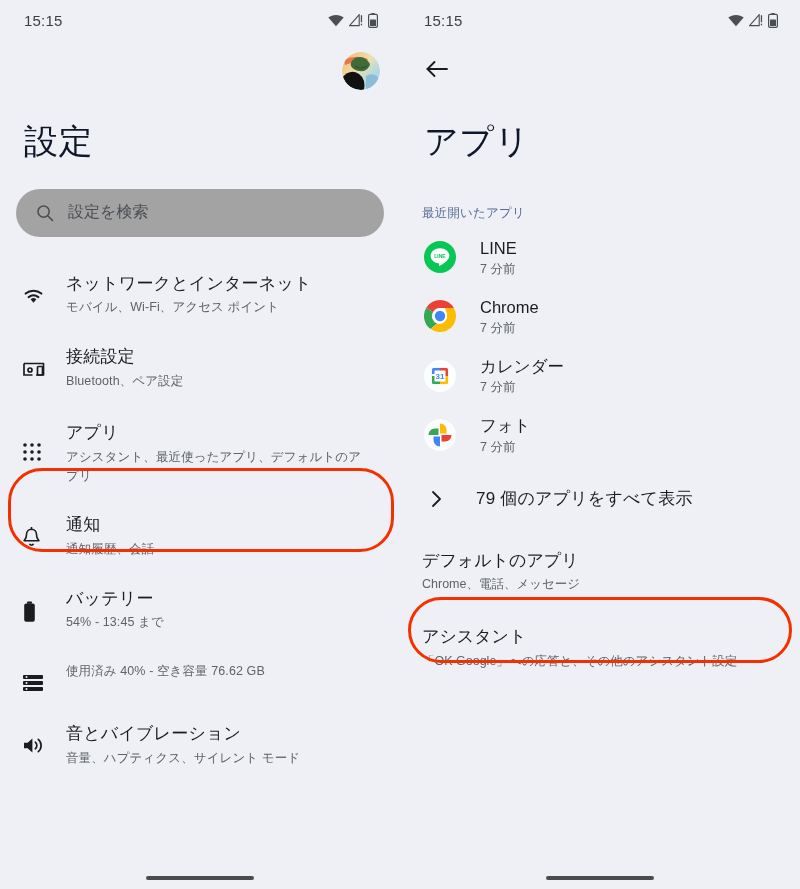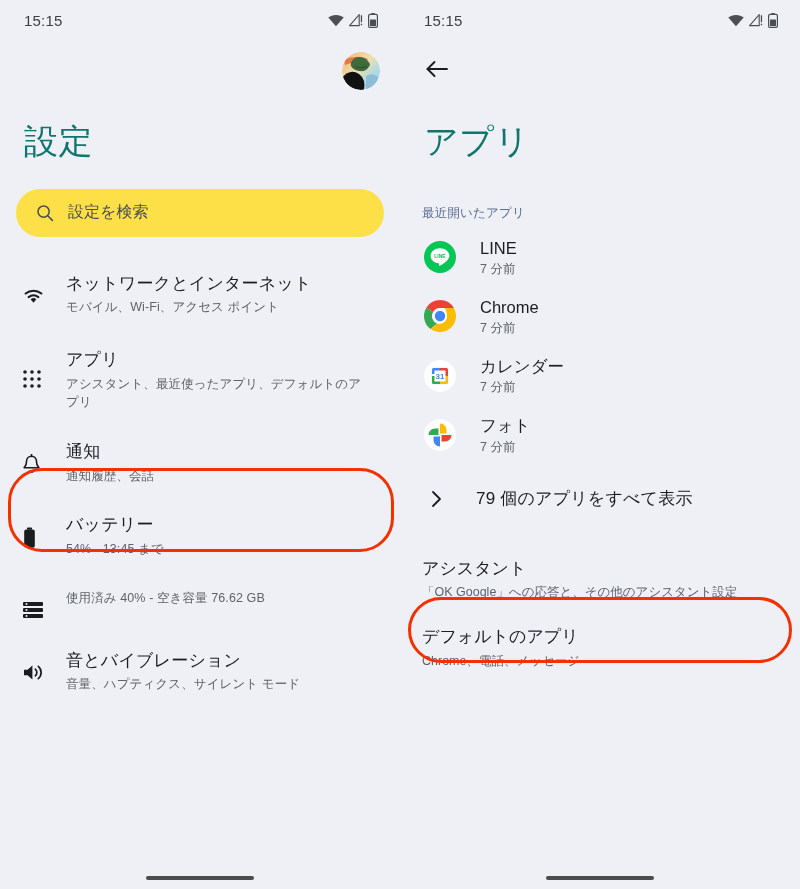--- a/index.html
+++ b/index.html
@@ -22,27 +22,27 @@
   .status-icons svg { display: block; }
 
   
   .avatar-row { height: 62px; display: flex; align-items: center; justify-content: flex-end; padding-right: 20px; }
   .avatar {
     width: 38px; height: 38px; border-radius: 50%;
     overflow: hidden; position: relative; flex: none;
   }
 
   .page-title {
-    font-size: 34px; color: #0f766e; font-weight: 400;
+    font-size: 34px; color: #0f172a; font-weight: 400;
     padding: 18px 0 0 24px; line-height: 1.25; letter-spacing: .5px;
   }
 
   .searchbar {
     margin: 26px 16px 0 16px; height: 48px; border-radius: 26px;
-    background: #fde047; display: flex; align-items: center; padding: 0 20px; gap: 14px;
+    background: #a3a3a3; display: flex; align-items: center; padding: 0 20px; gap: 14px;
   }
   .searchbar .ph { font-size: 16px; color: #4a4d52; }
 
   .list { margin-top: 20px; }
   .row {
     display: flex; align-items: flex-start; padding: 13px 18px 13px 22px;
     position: relative; min-height: 62px;
   }
   .row-ic { width: 44px; flex: none; display: flex; align-items: center; justify-content: flex-start; padding-top: 16px; }
   .row-ic.mid { align-self: center; padding-top: 0; }
@@ -153,20 +153,34 @@
             <path d="M3.6 7.6a12.3 12.3 0 0 1 15.8 0" fill="none" stroke="#1b1c1e" stroke-width="2" stroke-linecap="round"></path>
             <path d="M6.6 11.1a8 8 0 0 1 9.8 0" fill="none" stroke="#1b1c1e" stroke-width="2" stroke-linecap="round"></path>
           </svg>
         </div>
         <div class="row-txt">
           <div class="row-title">ネットワークとインターネット</div>
           <div class="row-sub">モバイル、Wi-Fi、アクセス ポイント</div>
         </div>
       </div>
 
+      <div class="row">
+        <div class="row-ic">
+          <svg width="24" height="20" viewBox="0 0 24 20">
+            <path d="M2 4.5h19.5v11.5H14" fill="none" stroke="#1b1c1e" stroke-width="1.7" stroke-linejoin="round"></path>
+            <path d="M2 4.5v11.5h8.5" fill="none" stroke="#1b1c1e" stroke-width="1.7"></path>
+            <rect x="15.5" y="7.5" width="5" height="8.5" rx="1" fill="none" stroke="#1b1c1e" stroke-width="1.7"></rect>
+            <circle cx="8" cy="11" r="2" fill="none" stroke="#1b1c1e" stroke-width="1.7"></circle>
+          </svg>
+        </div>
+        <div class="row-txt">
+          <div class="row-title">接続設定</div>
+          <div class="row-sub">Bluetooth、ペア設定</div>
+        </div>
+      </div>
 
       <div class="row" style="min-height:82px;padding-top:16px;">
         <div class="row-ic mid">
           <svg width="20" height="20" viewBox="0 0 20 20">
             <g fill="#1b1c1e">
               <circle cx="3" cy="3" r="1.8"></circle>
                 <circle cx="10" cy="3" r="1.8"></circle>
                 <circle cx="17" cy="3" r="1.8"></circle>
               <circle cx="3" cy="10" r="1.8"></circle>
                 <circle cx="10" cy="10" r="1.8"></circle>
@@ -358,28 +372,28 @@
 
     <div class="seeall" style="margin-top:6px;">
       <svg width="14" height="20" viewBox="0 0 14 20">
         <polyline points="3,3 10,10 3,17" fill="none" stroke="#1b1c1e" stroke-width="1.8" stroke-linecap="round" stroke-linejoin="round"></polyline>
       </svg>
       <span class="seeall-label">79 個のアプリをすべて表示</span>
     </div>
 
 
     <div style="margin-top:10px;">
+      <div class="gen-row">
+        <div class="gen-title">デフォルトのアプリ</div>
+        <div class="gen-sub">Chrome、電話、メッセージ</div>
+      </div>
       <div class="gen-row" style="padding-top:20px;">
         <div class="gen-title">アシスタント</div>
         <div class="gen-sub">「OK Google」への応答と、その他のアシスタント設定</div>
       </div>
-      <div class="gen-row">
-        <div class="gen-title">デフォルトのアプリ</div>
-        <div class="gen-sub">Chrome、電話、メッセージ</div>
-      </div>
     </div>
 
     <div class="hl-box" style="left:8px; top:597px; width:384px; height:66px;"></div>
 
     <div class="gesture"></div>
   </div>
 
 </div>
 
 </body></html>

